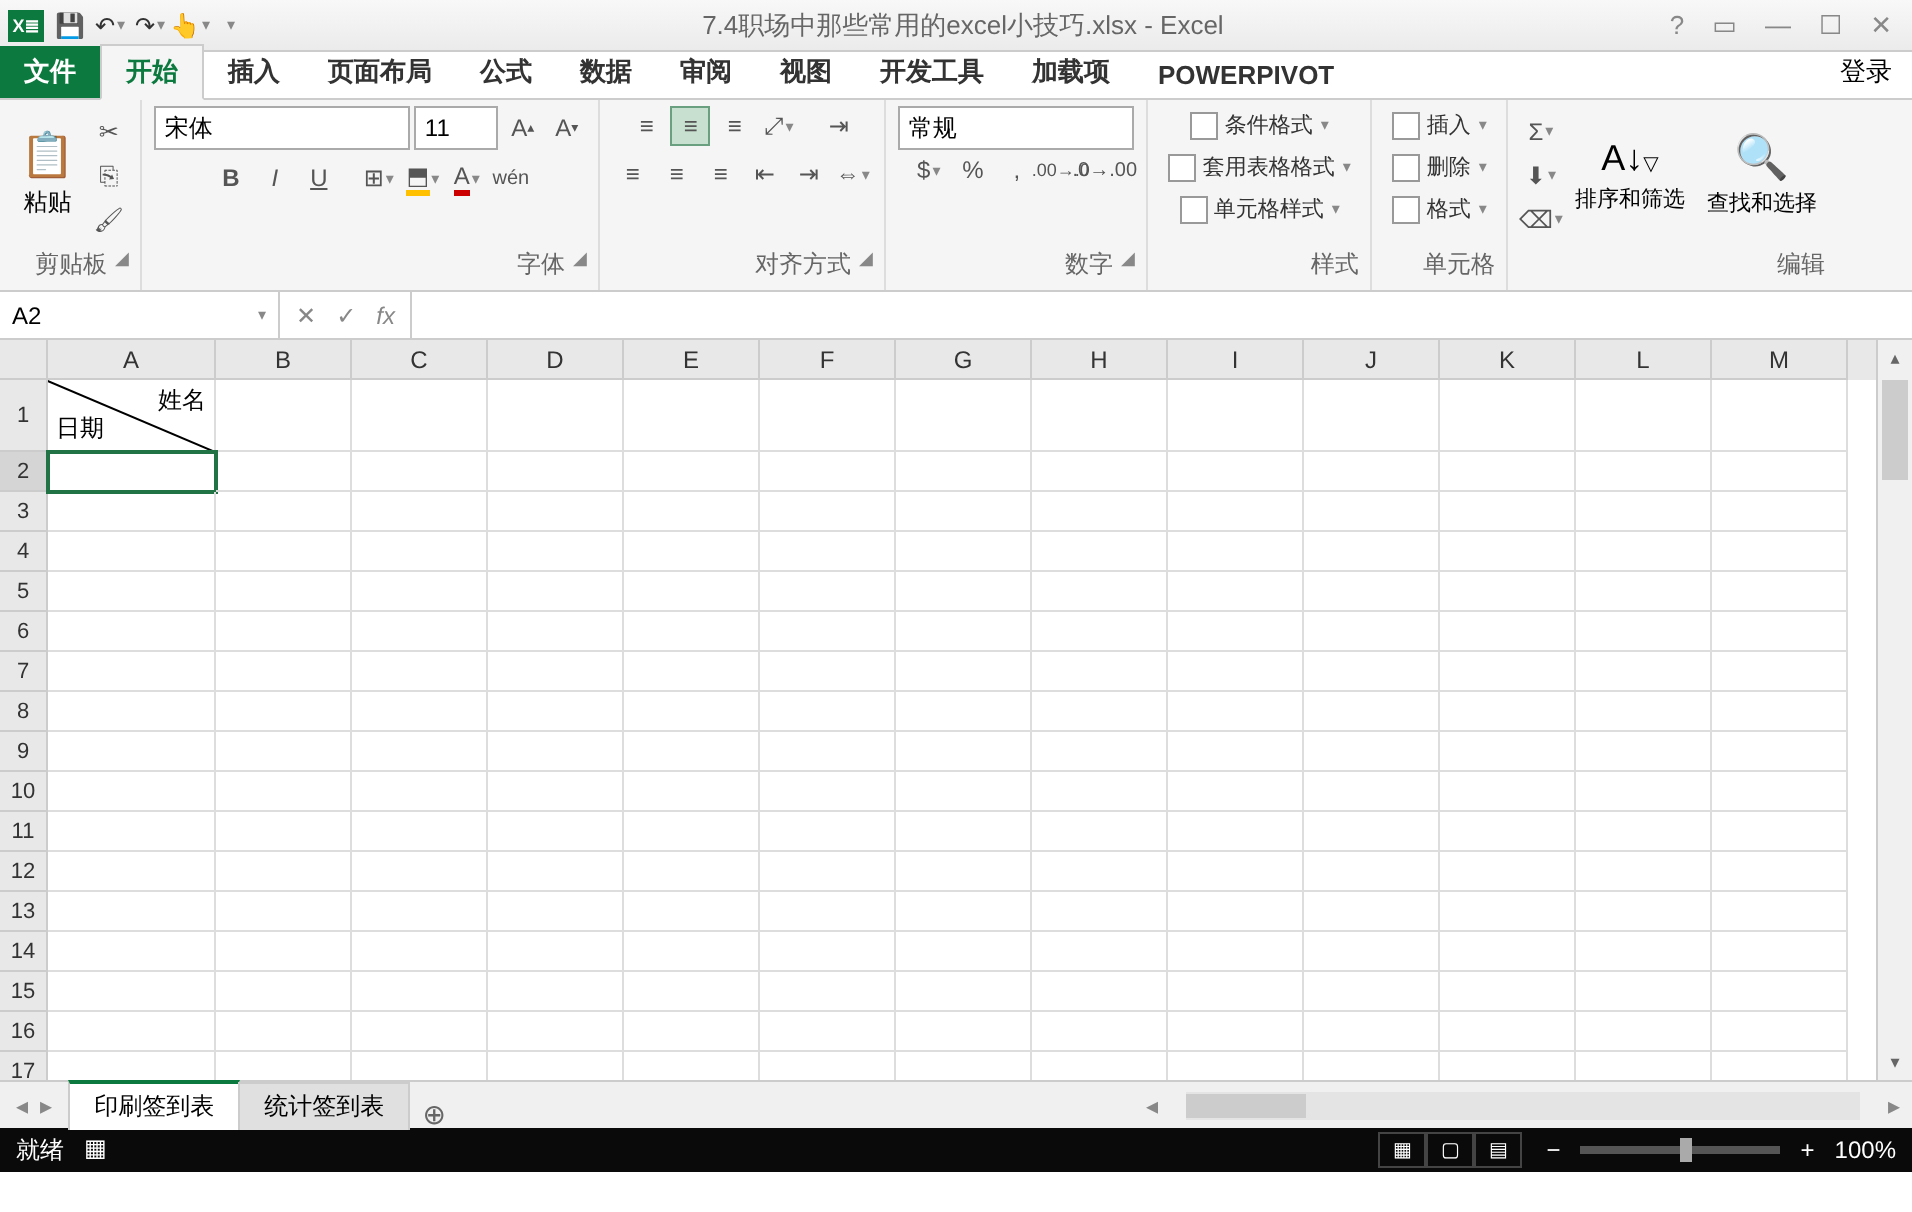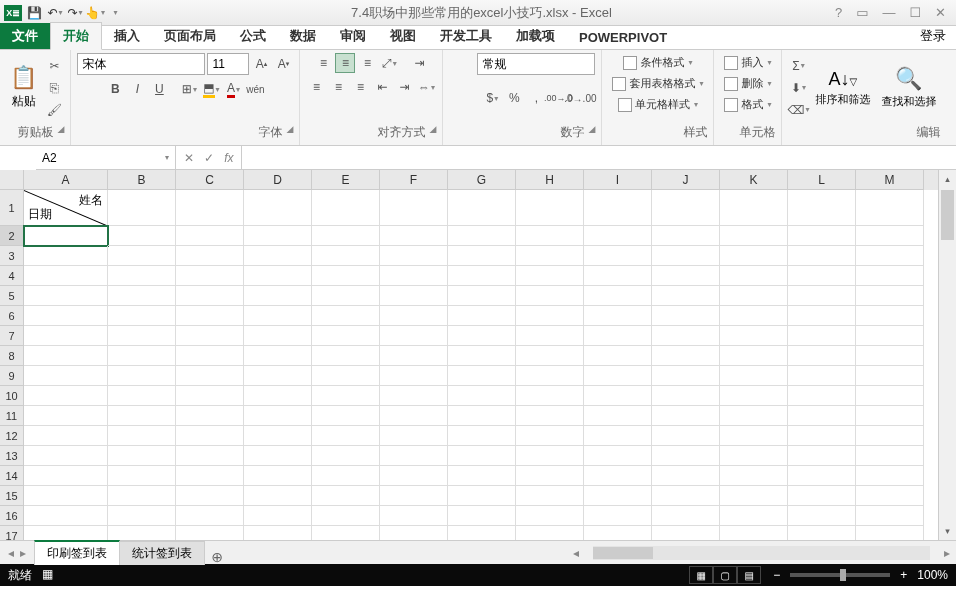--- a/index.html
+++ b/index.html
@@ -37,21 +37,21 @@
     .row { display: flex; gap: 2px; align-items: center; }
     
     .font-select { height: 22px; border: 1px solid #aaa; background: #fff; padding: 0 4px; font-size: 12px; width: 128px; }
     .size-select { height: 22px; border: 1px solid #aaa; background: #fff; padding: 0 4px; font-size: 12px; width: 42px; }
     .num-select { height: 22px; border: 1px solid #aaa; background: #fff; padding: 0 4px; font-size: 12px; width: 118px; }
     
     .fmt-btn { font-size: 11px; cursor: pointer; padding: 2px 4px; display: flex; align-items: center; gap: 3px; color: #333; }
     .fmt-icon { width: 14px; height: 14px; border: 1px solid #999; background: #fff; display: inline-block; }
     
     
-    .fx-bar { height: 24px; border-bottom: 1px solid #ccc; display: flex; align-items: stretch; background: #fff; margin-left: 36px; }
+    .fx-bar { height: 24px; border-bottom: 1px solid #ccc; display: flex; align-items: stretch; background: #fff; }
     .name-box { width: 140px; border-right: 1px solid #ccc; display: flex; align-items: center; padding: 0 6px; }
     .name-box input { border: none; outline: none; width: 100%; font-size: 12px; }
     .fx-btns { display: flex; align-items: center; padding: 0 8px; gap: 10px; color: #888; border-right: 1px solid #ccc; }
     .fx-input { flex: 1; padding: 0 6px; display: flex; align-items: center; }
     
     
     .grid-wrap { height: 370px; display: flex; }
     .grid { flex: 1; overflow: hidden; position: relative; }
     .corner { width: 24px; height: 20px; background: #e8e8e8; border-right: 1px solid #ccc; border-bottom: 1px solid #ccc; position: absolute; top: 0; left: 0; }
     .col-headers { position: absolute; top: 0; left: 24px; right: 18px; height: 20px; display: flex; background: #e8e8e8; }
@@ -199,21 +199,21 @@
         <div class="small-btn">≡</div>
         <div class="small-btn">⇤</div>
         <div class="small-btn">⇥</div>
         <div class="small-btn">⇔<span class="dd">▾</span></div>
       </div>
     </div>
     <div class="group-label"><span>对齐方式</span><span class="dialog-launcher">◢</span></div>
   </div>
 
   <div class="group">
-    <div class="group-content col" style="gap:13px;margin-left:28px;">
+    <div class="group-content col" style="gap:0;">
       <div class="row">
         <input class="num-select" value="常规" style="">
       </div>
       <div class="row">
         <div class="small-btn">$<span class="dd">▾</span></div>
         <div class="small-btn">%</div>
         <div class="small-btn">,</div>
         <div class="small-btn" style="font-size:9px">.00→.0</div>
         <div class="small-btn" style="font-size:10px">.0→.00</div>
       </div>

